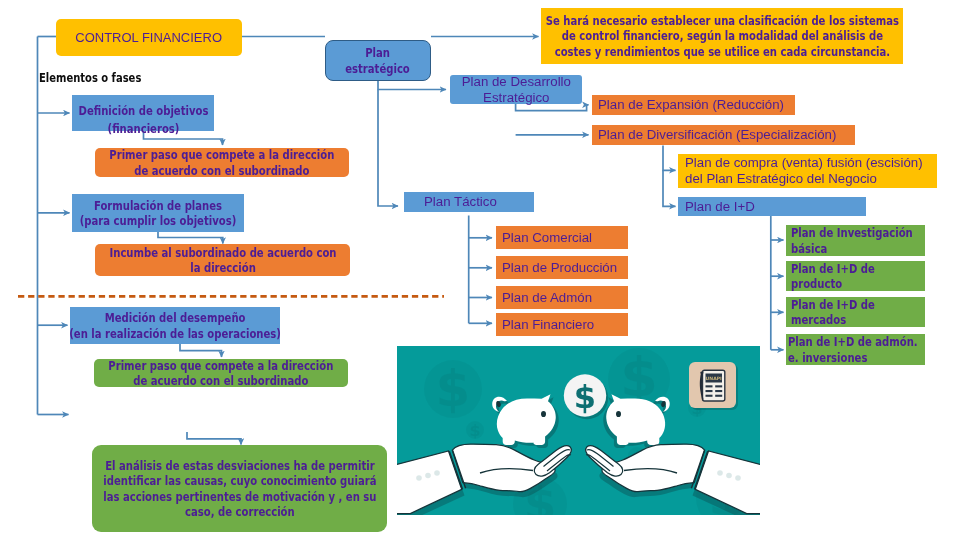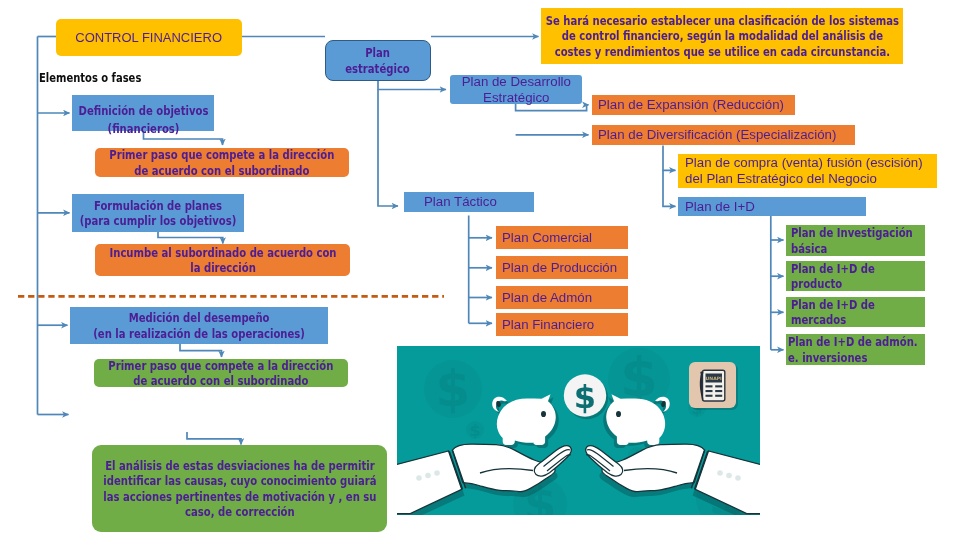--- a/index.html
+++ b/index.html
@@ -80,21 +80,21 @@
 <div class="box bold" style="left:72px;top:95px;width:142px;height:36px;background:#5B9BD5;font-size:13px;line-height:1.34;padding-top:13px;"><span class="tx">Definición de objetivos
 (financieros)</span></div>
 <div class="box bold" style="left:95px;top:148px;width:254px;height:29px;background:#ED7D31;border-radius:5px;font-size:13px;"><span class="tx">Primer paso que compete a la dirección
 de acuerdo con el subordinado</span></div>
 
 <div class="box bold" style="left:72px;top:194px;width:172px;height:38px;background:#5B9BD5;font-size:13px;"><span class="tx">Formulación de planes
 (para cumplir los objetivos)</span></div>
 <div class="box bold" style="left:95px;top:244px;width:255px;height:32px;background:#ED7D31;border-radius:5px;font-size:13px;"><span class="tx">Incumbe al subordinado de acuerdo con
 la dirección</span></div>
 
-<div class="box bold" style="left:70px;top:307px;width:258px;height:37px;background:#5B9BD5;font-size:13px;"><span class="tx">Medición del desempeño
+<div class="box bold" style="left:70px;top:307px;width:210px;height:37px;background:#5B9BD5;font-size:13px;"><span class="tx">Medición del desempeño
 (en la realización de las operaciones)</span></div>
 <div class="box bold" style="left:94px;top:359px;width:254px;height:28px;background:#70AD47;border-radius:5px;font-size:13px;"><span class="tx">Primer paso que compete a la dirección
 de acuerdo con el subordinado</span></div>
 
 <div class="box bold" style="left:92px;top:445px;width:295px;height:87px;background:#70AD47;border-radius:9px;font-size:13px;"><span class="tx">El análisis de estas desviaciones ha de permitir
 identificar las causas, cuyo conocimiento guiará
 las acciones pertinentes de motivación y , en su
 caso, de corrección</span></div>
 
 <div class="box bold" style="left:541px;top:8px;width:362px;height:56px;background:#FFC000;font-size:13px;"><span class="tx">Se hará necesario establecer una clasificación de los sistemas

